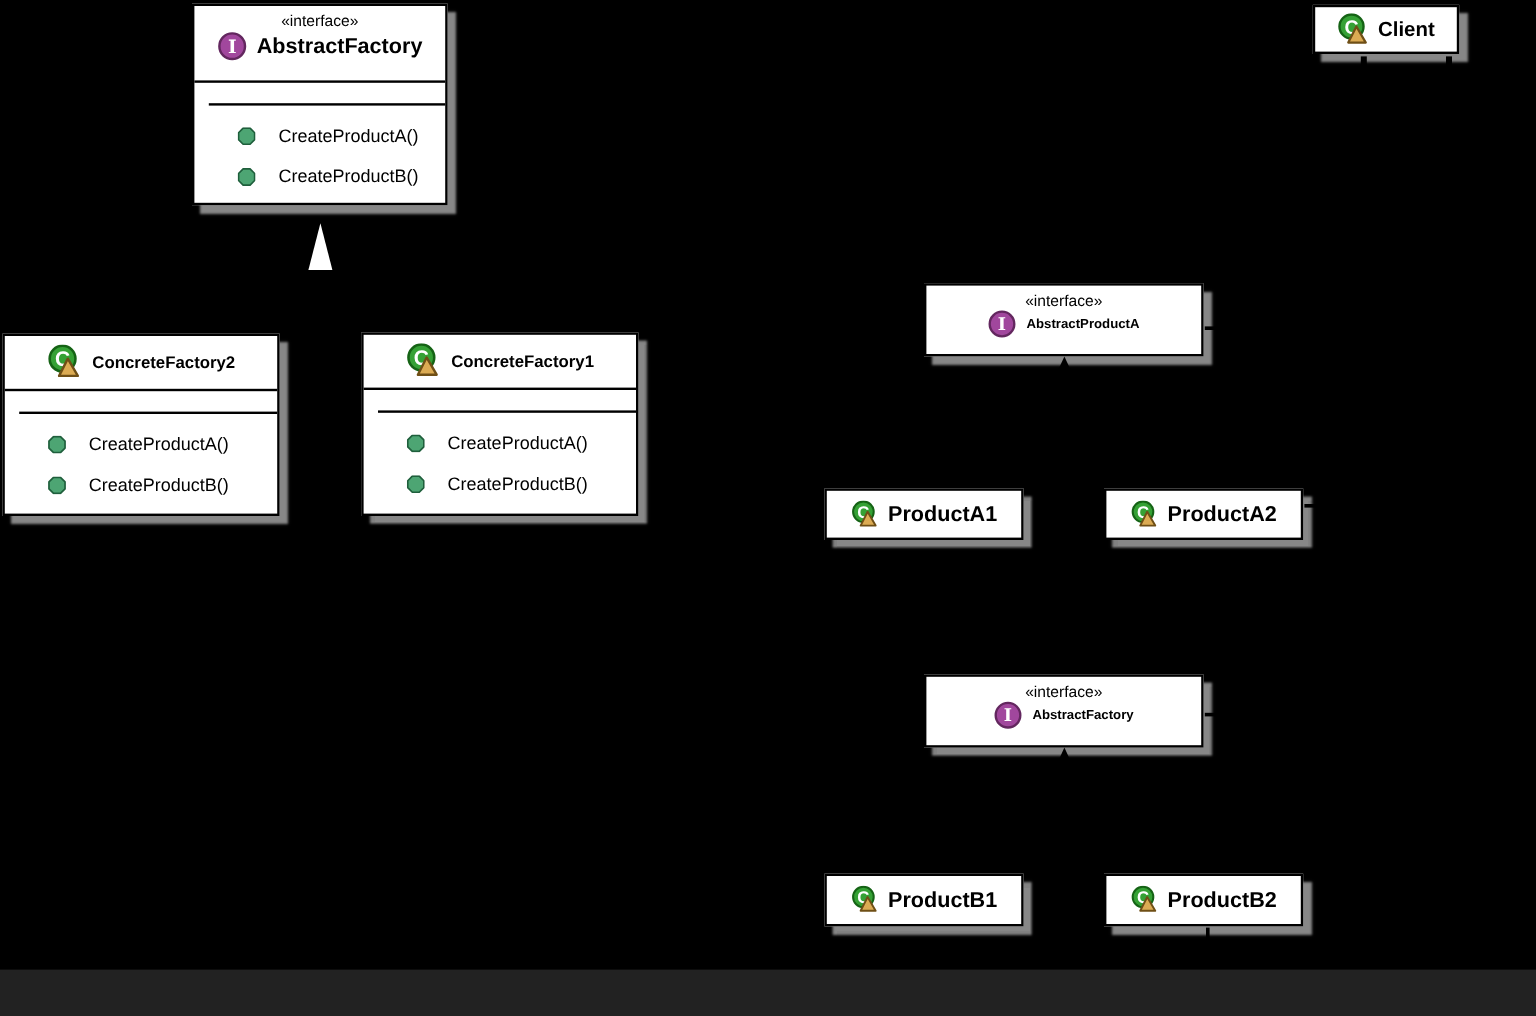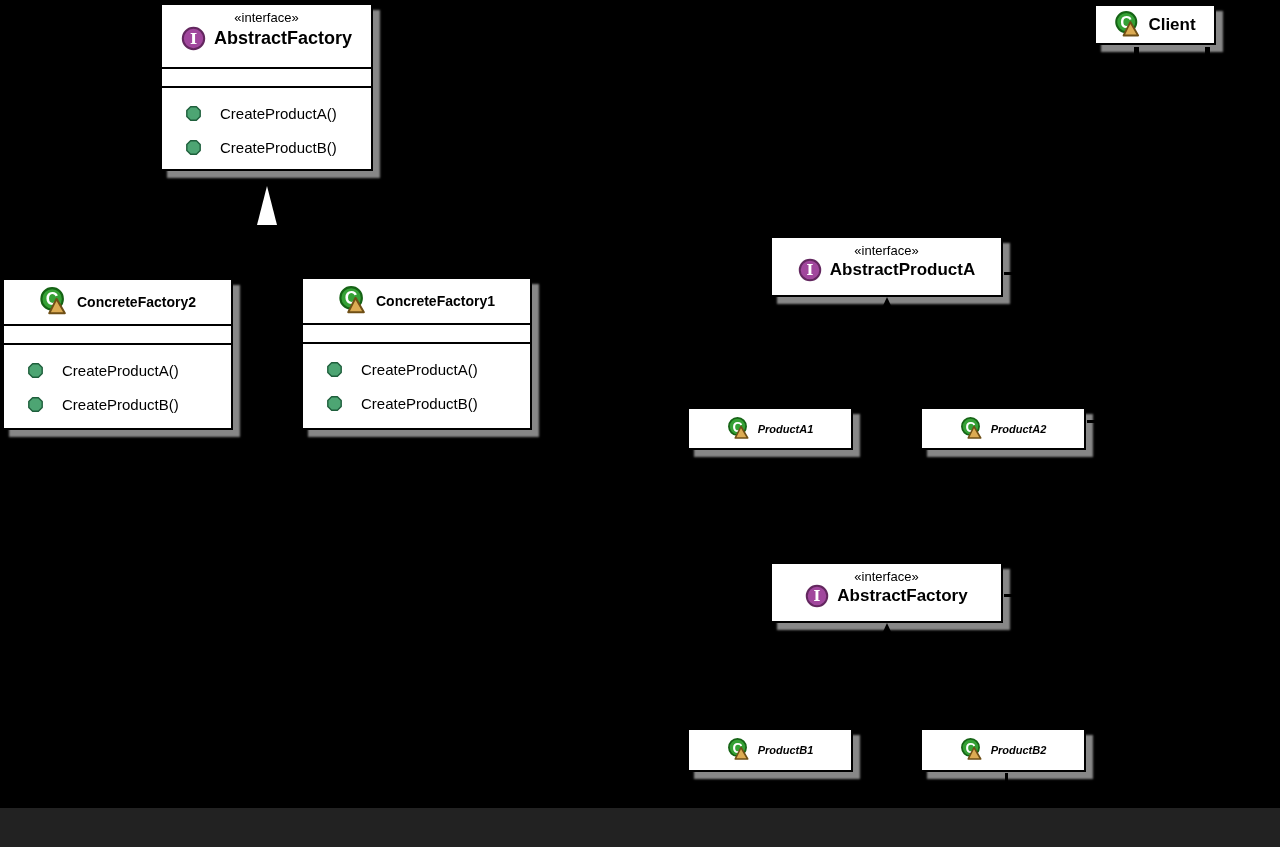--- a/index.html
+++ b/index.html
@@ -14,21 +14,21 @@
     position:absolute; box-sizing:border-box;
     background:var(--box-fill,#fff);
     border:2px solid var(--box-border,#000);
     box-shadow:7px 7px 2px var(--box-shadow,#878787);
   }
   .hdr { display:flex; flex-direction:column; align-items:center; box-sizing:border-box; }
   .trow { display:flex; align-items:center; justify-content:center; gap:8px; }
   .stereo { font-size:13px; color:#000; line-height:15px; }
   .cname { font-weight:bold; color:#000; }
   .sep { border-top:2px solid var(--box-border,#000); box-sizing:border-box; }
-  .methods { padding-top:8px; }
+  .methods { padding-top:8px;margin-left:12px; }
   .m-row { display:flex; align-items:center; height:34px; padding-left:24px; }
   .m-row svg { flex:0 0 auto; }
   .m-label { font-size:15px; color:#000; margin-left:19px; }
 
   
   .b-af   { left:160px; top:3px;   width:213px; height:168px; }
   .b-af .hdr { height:62px; padding-top:5px; }
   .b-af .trow { margin-top:1px; }
   .b-af .cname { font-size:18px; }
   .b-af .empty { height:19px; }
@@ -40,28 +40,28 @@
   .b-cf .cname { font-size:14px; }
   .b-cf .empty { height:19px; }
 
   .b-client { left:1094px; top:4px; width:122px; height:41px; }
   .b-client .trow { height:100%; gap:6px; }
   .b-client .cname { font-size:17px; }
 
   .b-apa { left:770px; top:236px; width:233px; height:61px; }
   .b-apb { left:770px; top:562px; width:233px; height:61px; }
   .b-ap .hdr { height:100%; padding-top:5px; }
-  .b-ap .cname { font-size:17px; }
+  .b-ap .cname { font-size:11px; }
 
   .b-pa1 { left:687px; top:407px; width:166px; height:43px; }
   .b-pa2 { left:920px; top:407px; width:166px; height:43px; }
   .b-pb1 { left:687px; top:728px; width:166px; height:44px; }
   .b-pb2 { left:920px; top:728px; width:166px; height:44px; }
   .b-prod .trow { height:100%; gap:7px; }
-  .b-prod .cname { font-size:11px;font-style:italic; }
+  .b-prod .cname { font-size:18px; }
 
   
   .gen-arrow {
     position:absolute; left:257px; top:186px; width:0; height:0;
     border-left:10px solid transparent; border-right:10px solid transparent;
     border-bottom:39px solid var(--generalization-arrow-fill,#fff);
   }
   .tip-up {
     position:absolute; width:0; height:0;
     border-left:6px solid transparent; border-right:6px solid transparent;

